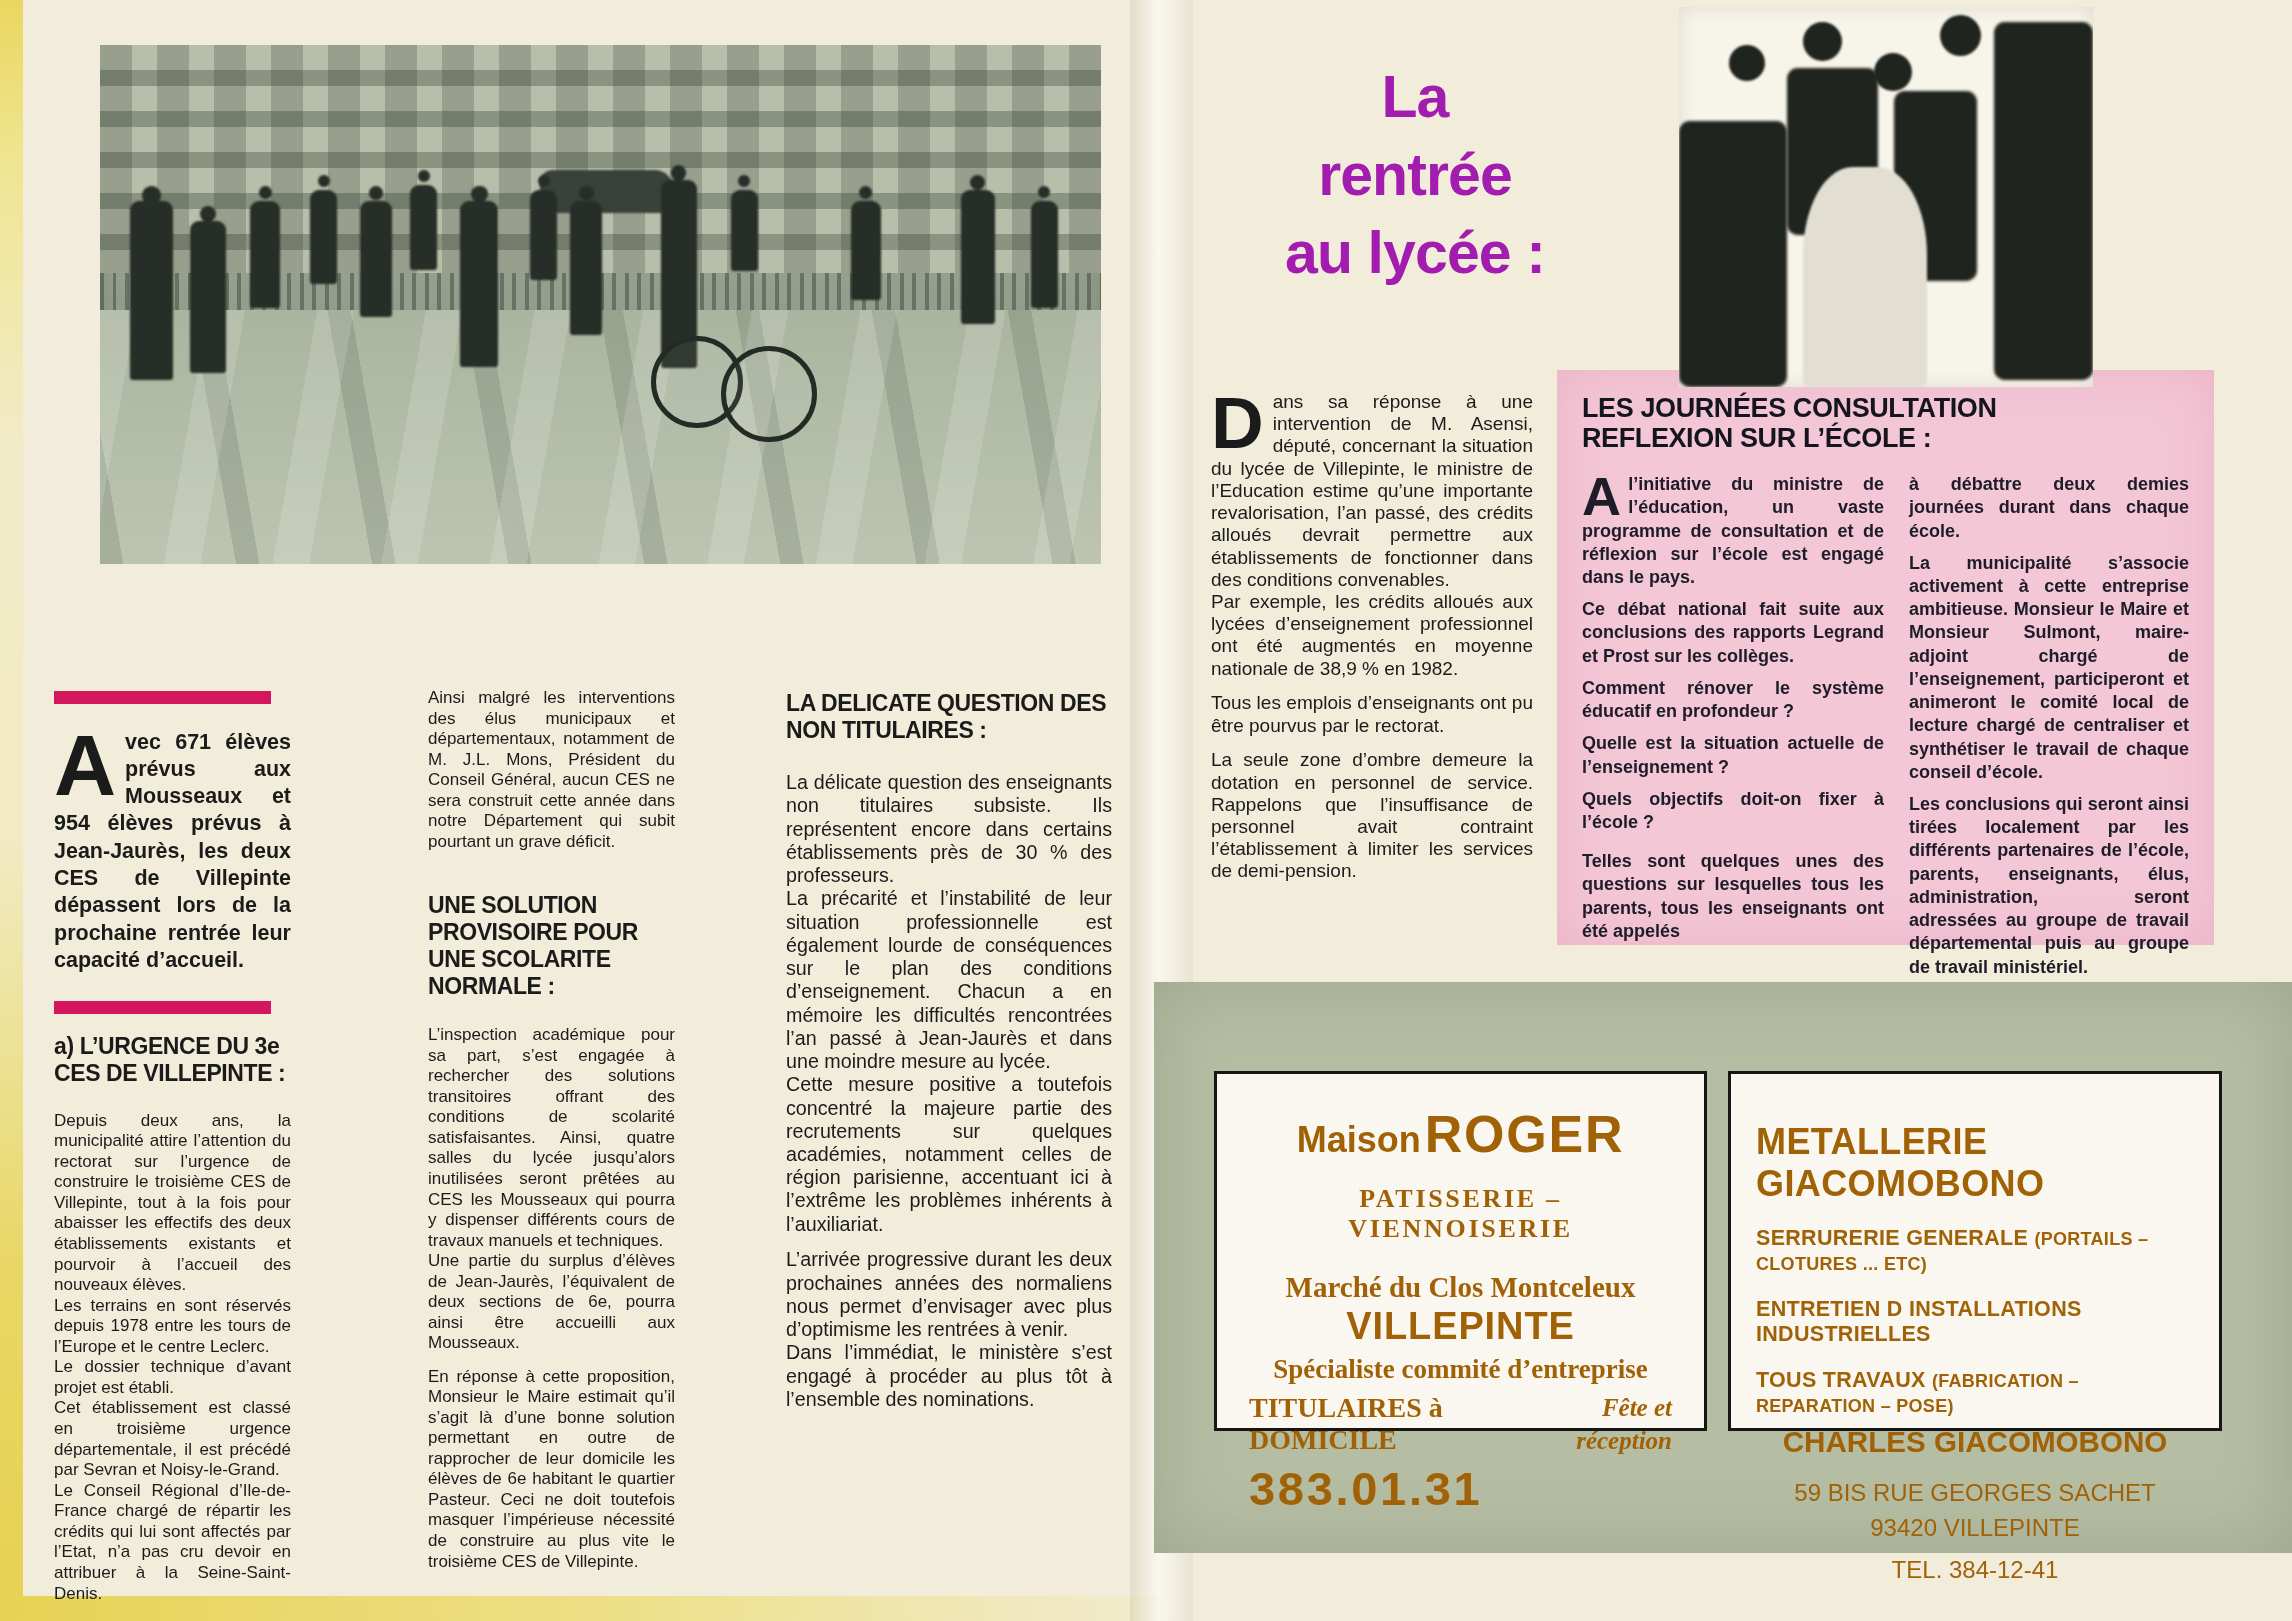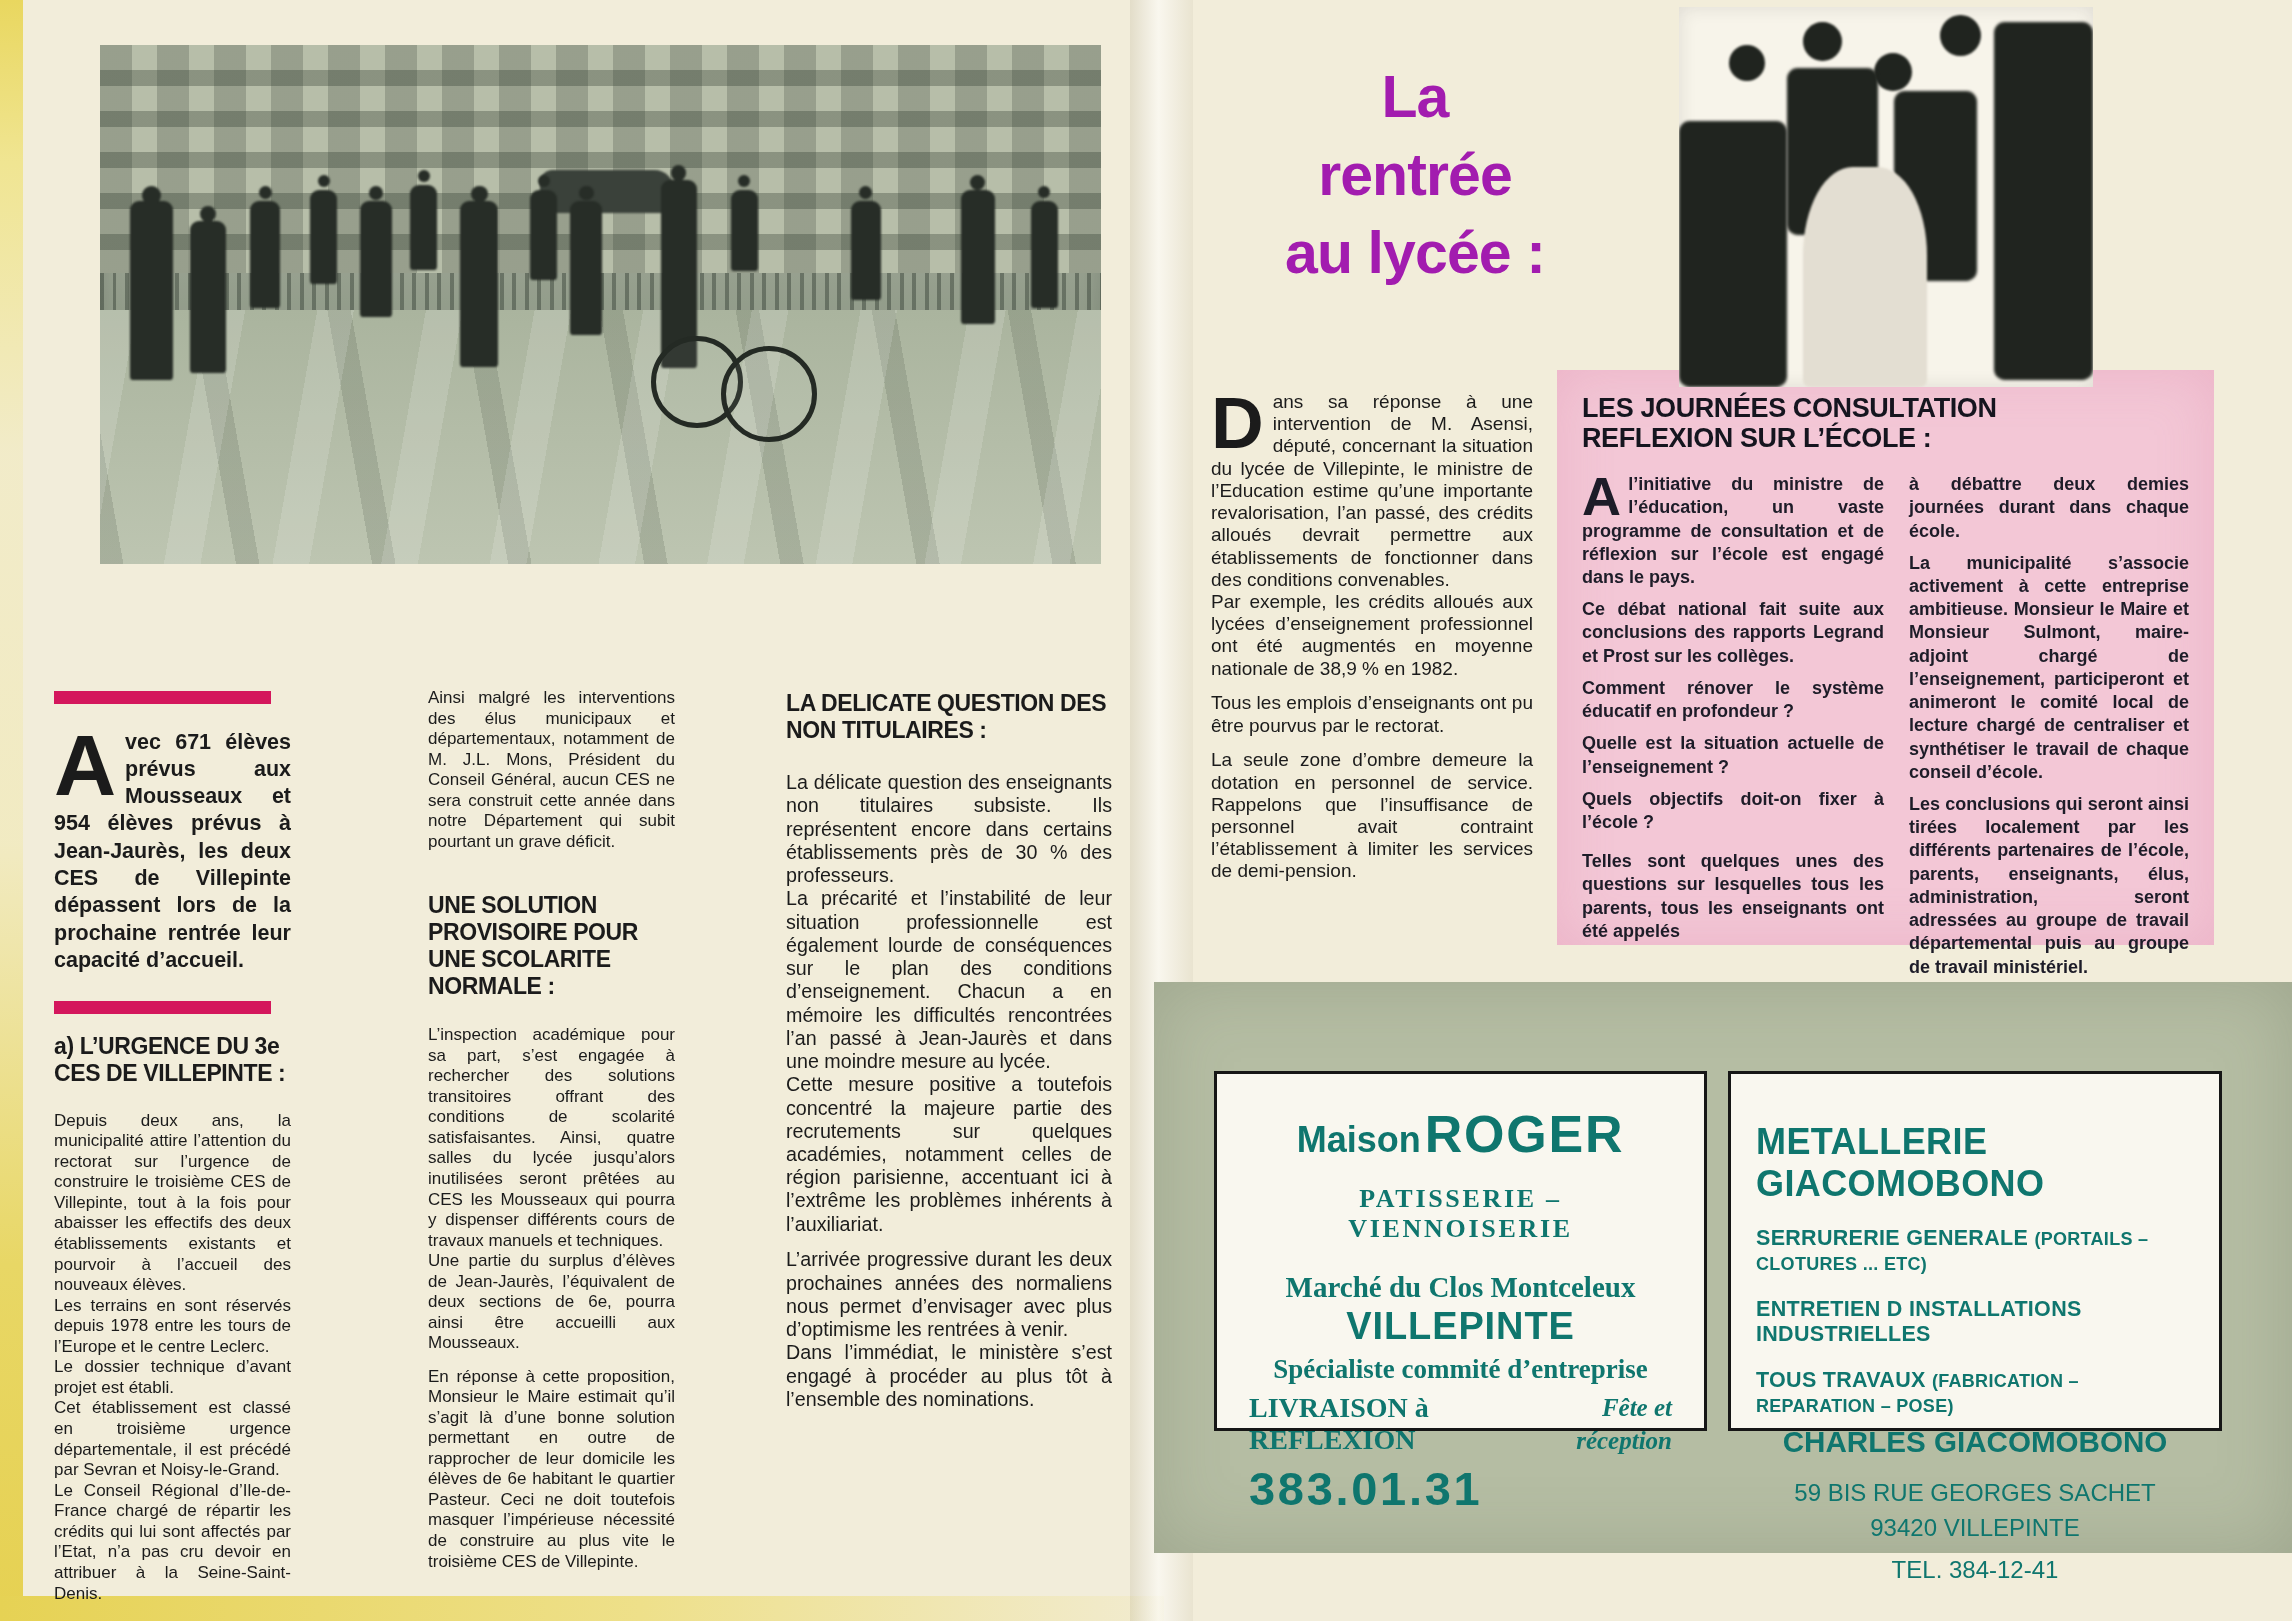--- a/index.html
+++ b/index.html
@@ -61,21 +61,21 @@
     box-shadow:inset 0 0 54px rgba(214,120,155,.25);padding:23px 25px;box-sizing:border-box;color:#1d1c28;}
   #pink-box h2{margin:0 0 19.7px 0;font-size:27px;line-height:1.12;letter-spacing:-0.4px;color:#15151f;max-width:537px;text-align:left;}
   .pink-cols{display:flex;gap:25px;}
   .pink-col{font-weight:bold;font-size:18px;line-height:1.29;text-align:justify;hyphens:auto;}
   .pink-col p{margin:0 0 9px 0;}
   #pink-colA{width:315px;}
   #pink-colB{width:292px;}
   
   #green-band{position:absolute;left:1154px;top:982px;width:1139px;height:571px;background:#b5bda3;
     box-shadow:inset 0 0 72px rgba(90,100,80,.25);}
-  .ad{position:absolute;background:#f9f7ef;border:3.6px solid #161616;box-sizing:border-box;color:#0f766e;}
+  .ad{position:absolute;background:#f9f7ef;border:3.6px solid #161616;box-sizing:border-box;color:#a16207;}
   #ad-roger{left:1214px;top:1071px;width:493px;height:360px;padding:30px 32px 0 32px;}
   .roger-name{text-align:center;}
   .roger-prefix{font-weight:bold;font-size:36px;letter-spacing:0;}
   .roger-main{font-weight:bold;font-size:52px;letter-spacing:1.8px;}
   .serif{font-family:"Liberation Serif",serif;}
   .roger-l1{text-align:center;margin-top:19.7px;font-size:26px;letter-spacing:2.7px;font-weight:bold;}
   .roger-l2{text-align:center;margin-top:27px;font-size:29px;font-weight:bold;}
   .roger-l3{text-align:center;margin-top:1.8px;font-size:38px;font-weight:bold;letter-spacing:0.9px;}
   .roger-l4{text-align:center;margin-top:5.4px;font-size:27px;font-weight:bold;}
   .roger-grid{display:grid;grid-template-columns:1fr 134px;margin-top:7.2px;align-items:start;}
@@ -205,21 +205,21 @@
     <div class="roger-name">
       <span class="roger-prefix">Maison</span>
       <span class="roger-main">ROGER</span>
     </div>
     <div class="roger-l1 serif">PATISSERIE – VIENNOISERIE</div>
     <div class="roger-l2 serif">Marché du Clos Montceleux</div>
     <div class="roger-l3">VILLEPINTE</div>
     <div class="roger-l4 serif">Spécialiste commité d’entreprise</div>
     <div class="roger-grid">
       <div>
-        <div class="roger-l5 serif">LIVRAISON à REFLEXION</div>
+        <div class="roger-l5 serif">TITULAIRES à DOMICILE</div>
         <div class="roger-phone">383.01.31</div>
       </div>
       <div class="roger-l5b serif">Fête et réception</div>
     </div>
   </div>
 
   <div id="ad-metal" class="ad">
     <div class="metal-title">METALLERIE GIACOMOBONO</div>
     <div class="metal-line">
       <span>SERRURERIE GENERALE</span>

